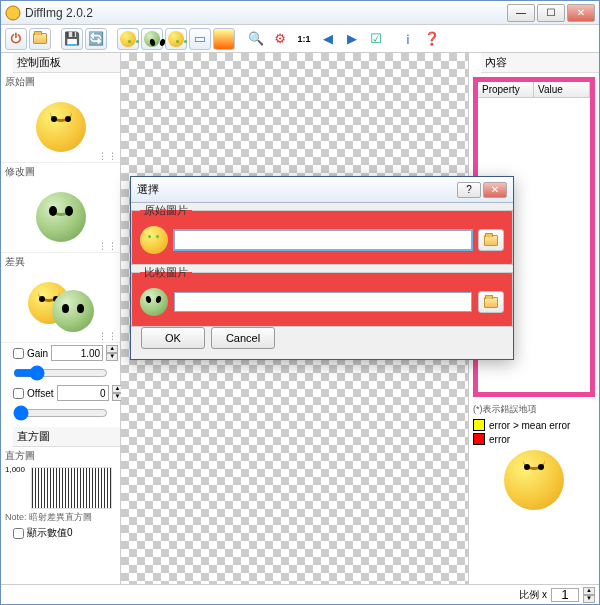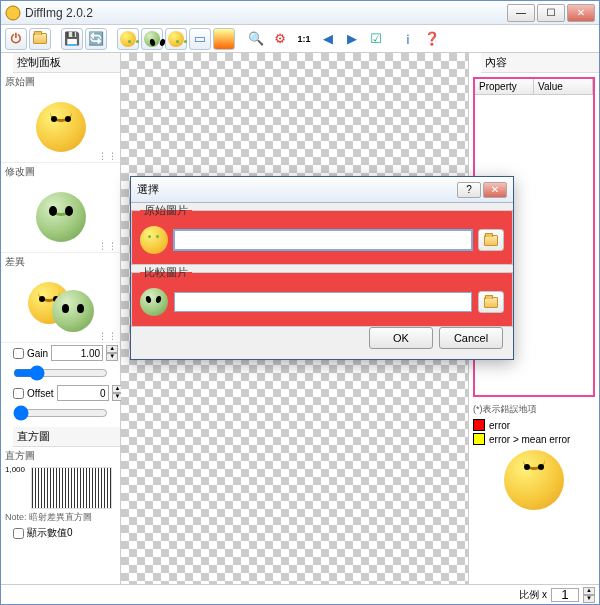--- a/index.html
+++ b/index.html
@@ -27,42 +27,42 @@
 .mouth { width:22px; height:10px; border-bottom:3px solid #7a4; border-radius:0 0 12px 12px; margin:4px auto 0;}
 .smiley .mouth { border-color:#b97400;}
 .ctrl-row { display:flex; align-items:center; padding:2px 12px; gap:3px; font-size:10px; }
 .ctrl-row input[type=checkbox] { width:11px; height:11px; }
 .num { width:52px; height:16px; border:1px solid #aaa; font-size:10px; text-align:right; padding-right:2px; background:#fff; }
 .slider { width:100%; }
 .histo { height:42px; margin:2px 4px; border:1px solid #ddd; background:repeating-linear-gradient(90deg,#333 0 1px,transparent 1px 3px); position:relative; }
 .note { font-size:9px; color:#666; padding:0 4px; }
 .canvas { flex:1; background-color:#fff; background-image: linear-gradient(45deg,#ccc 25%,transparent 25%,transparent 75%,#ccc 75%),linear-gradient(45deg,#ccc 25%,transparent 25%,transparent 75%,#ccc 75%); background-size:16px 16px; background-position:0 0,8px 8px; border-right:1px solid #ccc; }
 .right-panel { width:130px; display:flex; flex-direction:column; }
-.prop-table { border:2px solid #ec4899; margin:4px; flex:0 0 auto; height: 320px; background:#fff; }
+.prop-table { border:5px solid #ec4899; margin:4px; flex:0 0 auto; height: 320px; background:#fff; }
 .prop-head { display:flex; border-bottom:1px solid #ccc; background:linear-gradient(#fdfdfd,#ebebeb); }
 .prop-head div { flex:1; padding:2px 4px; font-size:10px; border-right:1px solid #ccc; }
 .legend { padding:2px 4px; font-size:9px; color:#555; }
 .legend-row { display:flex; align-items:center; gap:4px; font-size:10px; padding:1px 4px;}
 .sq { width:12px; height:12px; border:1px solid #000; }
 .big-smiley { width:60px; height:60px; margin:4px auto; }
 .statusbar { height:20px; border-top:1px solid #ccc; display:flex; align-items:center; justify-content:flex-end; padding:0 4px; gap:4px; font-size:10px; }
 .ratio-box { width:28px; height:14px; border:1px solid #aaa; text-align:center; background:#fff; }
 
 
 .dialog { position:absolute; left:130px; top:176px; width:384px; background:#f0f0f0; border:1px solid #3b5a85; box-shadow:0 4px 16px rgba(0,0,0,0.3); }
 .dlg-title { height:26px; background:linear-gradient(#fdfefe,#e3ecf7); display:flex; align-items:center; padding:0 6px; border-bottom:1px solid #aab9cc; }
 .dlg-title .win-controls .win-btn { width:24px; height:16px; }
 .fieldset { border:1px solid #ccc; margin:0; padding:8px 8px 10px; background:#ef4444; border-radius:2px; }
 .fieldset legend { font-size:11px; padding:0 4px; color:#333; }
 .field-row { display:flex; align-items:center; gap:6px; }
 .icon-md { width:28px; height:28px; }
 .path-input { flex:1; height:20px; border:1px solid #8faad0; background:#fff; padding:0 4px; font-size:11px; }
 .path-input.focus { outline:1px solid #6db0e8; }
 .folder-btn { width:26px; height:22px; border:1px solid #c4c4c4; border-radius:3px; background:linear-gradient(#fefefe,#ebebeb); display:flex; align-items:center; justify-content:center; font-size:13px;}
-.dlg-buttons { display:flex; justify-content:flex-end; gap:6px; padding:0 10px 10px; }
+.dlg-buttons { display:flex; justify-content:flex-start; gap:6px; padding:0 10px 10px; }
 .dlg-btn { width:64px; height:22px; border:1px solid #9a9a9a; border-radius:3px; background:linear-gradient(#fdfdfd,#e6e6e6); font-size:11px; }
 
 .smiley-sm { width:28px; height:28px; border-radius:50%; background:radial-gradient(circle at 35% 30%, #fff27a, #f7c93e 55%, #e6a31a); position:relative;}
 .smiley-sm::before,.smiley-sm::after{content:"";position:absolute;width:3px;height:3px;background:#6b4;border-radius:50%;top:9px;}
 .smiley-sm::before{left:8px;} .smiley-sm::after{left:16px;}
 .alien-sm { width:28px; height:28px; border-radius:50%; background:radial-gradient(circle at 35% 30%, #d9efc6, #9fc97d 55%, #6a9a4c); position:relative;}
 .alien-sm::before,.alien-sm::after{content:"";position:absolute;width:5px;height:7px;background:#000;border-radius:50%;top:8px;}
 .alien-sm::before{left:6px;transform:rotate(-15deg);} .alien-sm::after{left:16px;transform:rotate(15deg);}
 
 .folder-icon{width:14px;height:11px;background:linear-gradient(#fde9a7,#f4c25a);border:1px solid #c9932f;border-radius:1px;position:relative;}
@@ -213,26 +213,26 @@
     <div class="right-panel">
       <div class="panel-header">內容</div>
       <div class="prop-table">
         <div class="prop-head">
           <div>Property</div>
           <div>Value</div>
         </div>
       </div>
       <div class="legend">(*)表示錯誤地項</div>
       <div class="legend-row">
+        <div class="sq" style="background:#ffff00"></div>
+        <span>error &gt; mean error</span>
+      </div>
+      <div class="legend-row">
         <div class="sq" style="background:#ff0000"></div>
         <span>error</span>
-      </div>
-      <div class="legend-row">
-        <div class="sq" style="background:#ffff00"></div>
-        <span>error &gt; mean error</span>
       </div>
       <div class="big-smiley smiley">
           <div class="eyes">
             <div class="eye"></div>
             <div class="eye"></div>
           </div>
           <div class="mouth"></div>
         </div>
     </div>
   </div>

